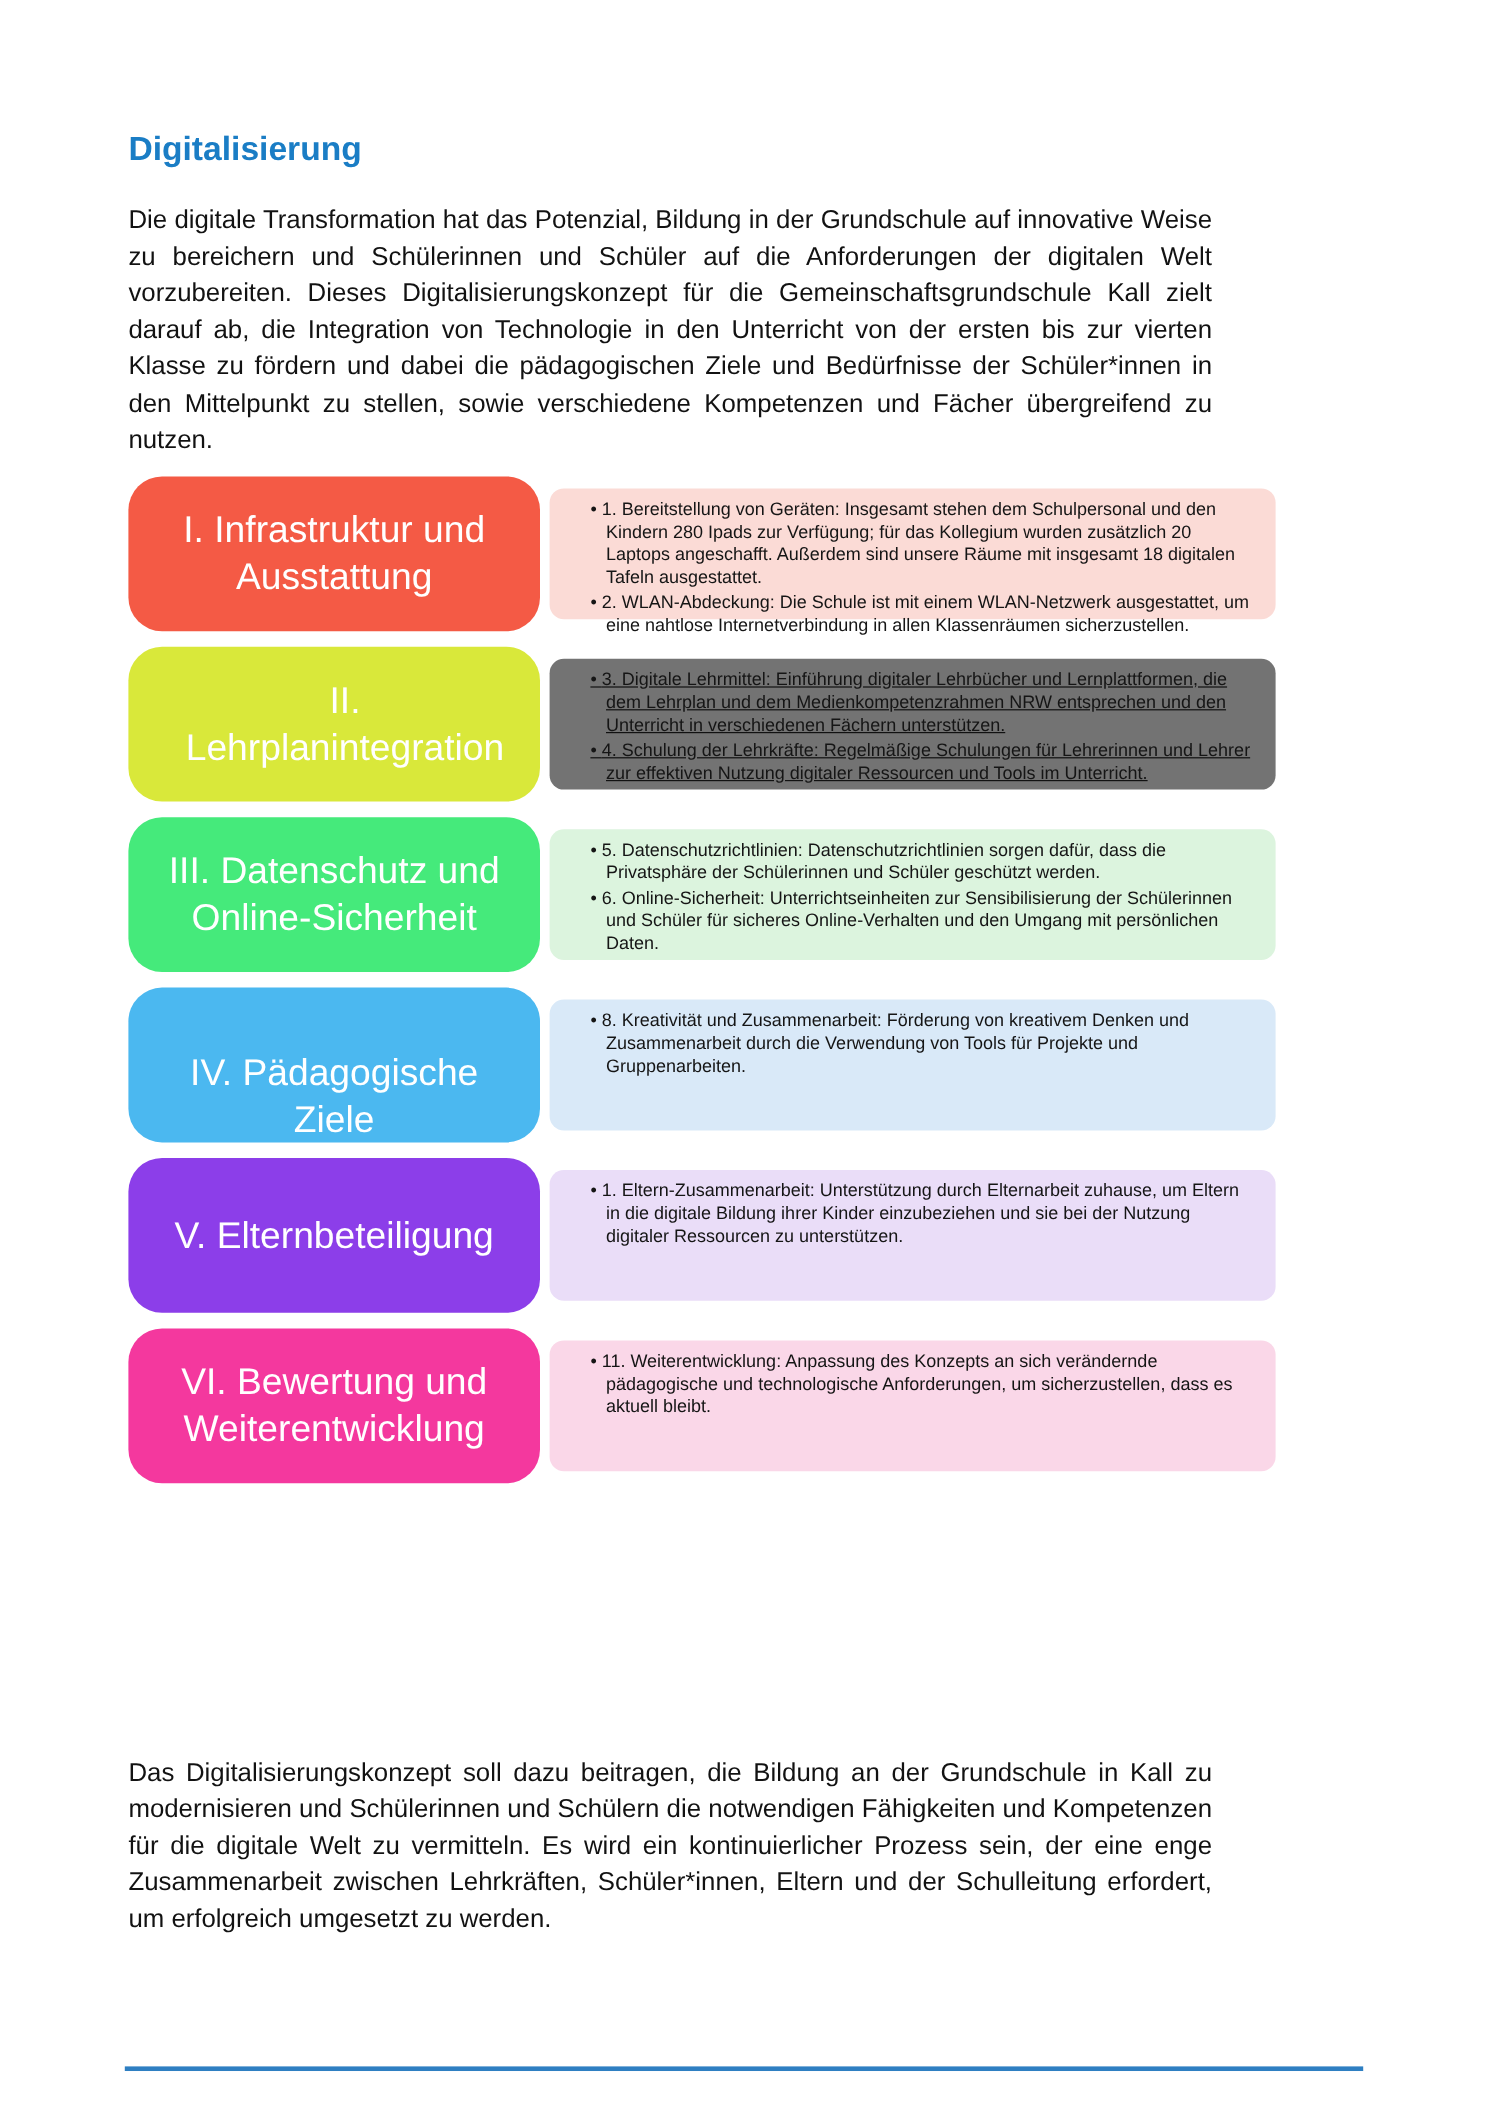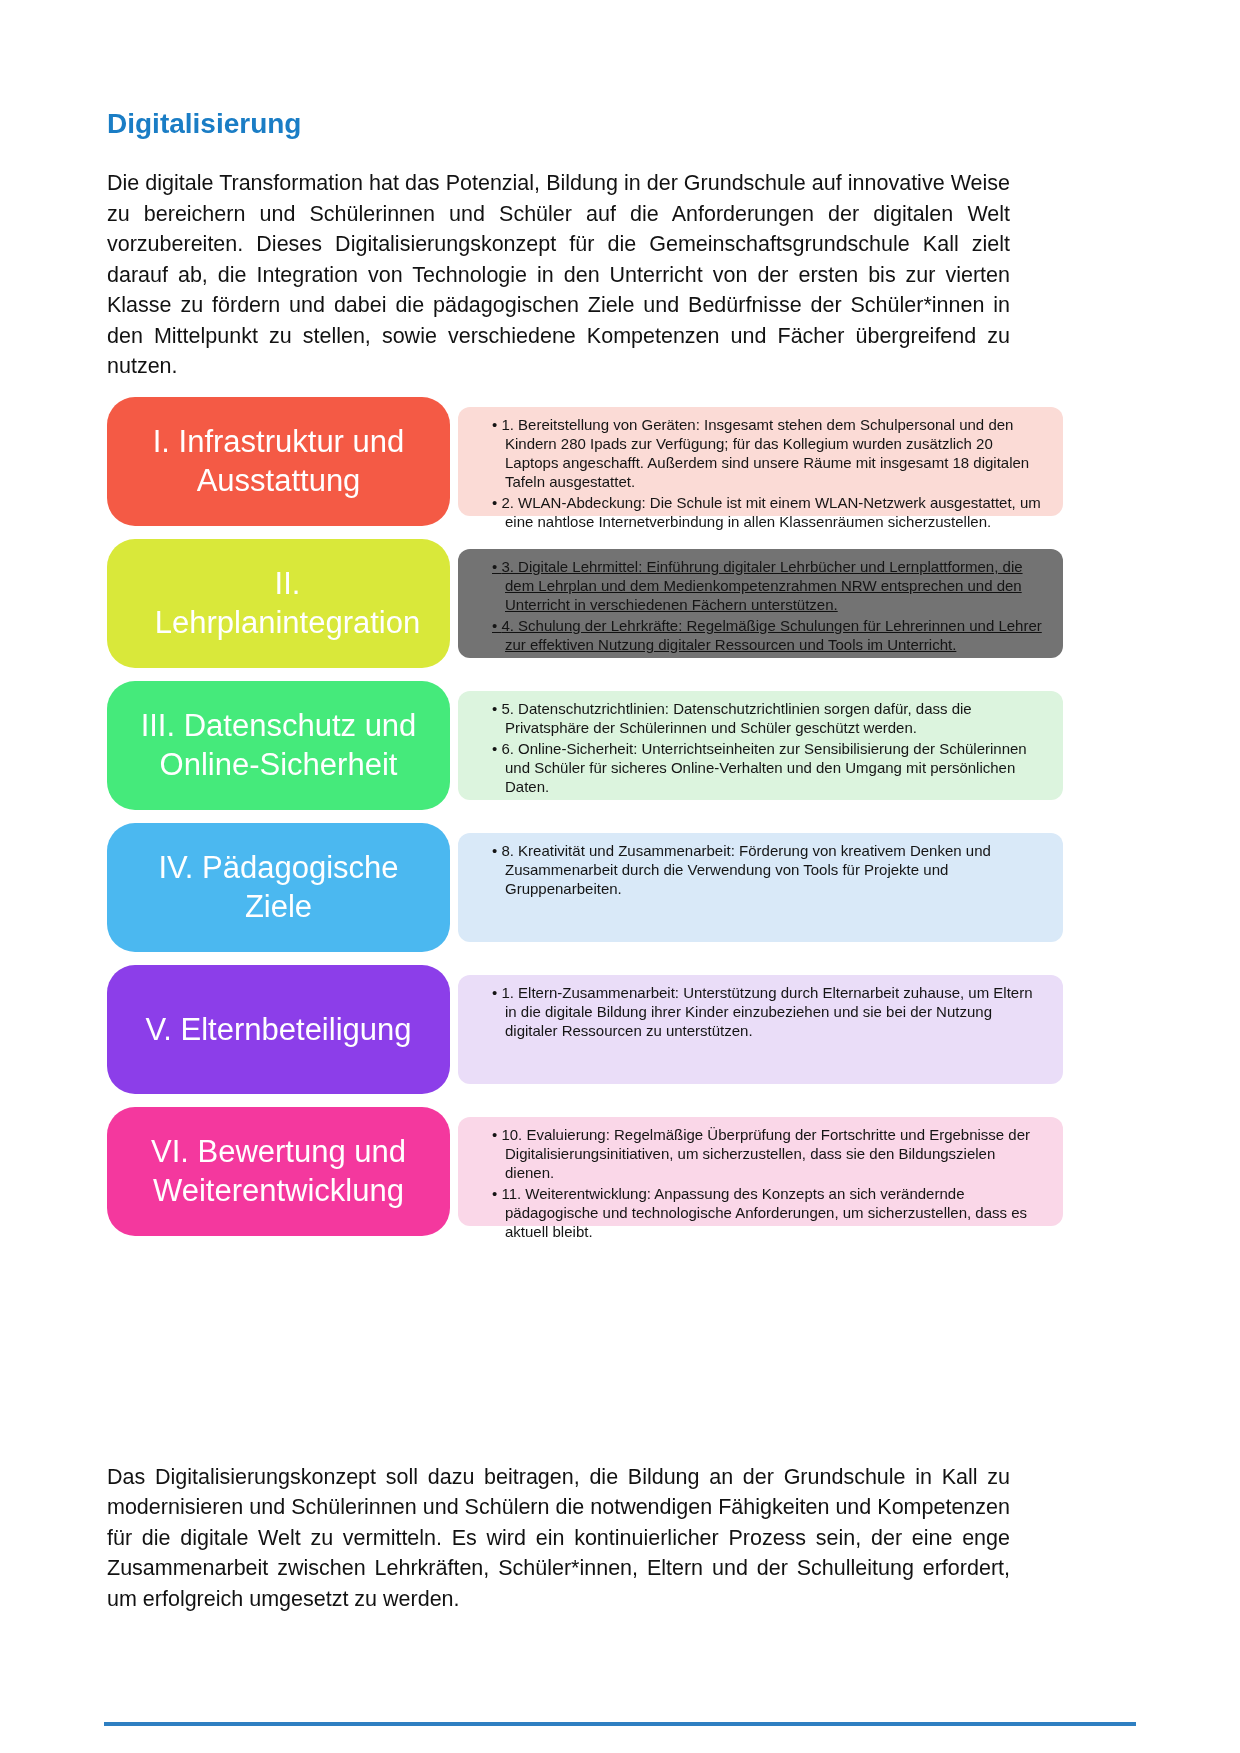--- a/index.html
+++ b/index.html
@@ -140,21 +140,21 @@
       </div>
       <div class="content-box" style="background: rgb(220, 244, 222);">
         <ul>
           <li>5. Datenschutzrichtlinien: Datenschutzrichtlinien sorgen dafür, dass die Privatsphäre der Schülerinnen und Schüler geschützt werden.</li>
           <li>6. Online-Sicherheit: Unterrichtseinheiten zur Sensibilisierung der Schülerinnen und Schüler für sicheres Online-Verhalten und den Umgang mit persönlichen Daten.</li>
         </ul>
       </div>
     </div>
 
     <div class="row">
-      <div class="label-box" style="background: rgb(75, 184, 240);">
+      <div class="label-box" style="background: rgb(75, 184, 240); align-items: flex-end;">
         <span>IV. Pädagogische Ziele</span>
       </div>
       <div class="content-box" style="background: rgb(217, 233, 248);">
         <ul>
           <li>8. Kreativität und Zusammenarbeit: Förderung von kreativem Denken und Zusammenarbeit durch die Verwendung von Tools für Projekte und Gruppenarbeiten.</li>
         </ul>
       </div>
     </div>
 
     <div class="row">
@@ -167,21 +167,20 @@
         </ul>
       </div>
     </div>
 
     <div class="row">
       <div class="label-box" style="background: rgb(244, 56, 158);">
         <span>VI. Bewertung und Weiterentwicklung</span>
       </div>
       <div class="content-box" style="background: rgb(250, 215, 232);">
         <ul>
-          <li>10. Evaluierung: Regelmäßige Überprüfung der Fortschritte und Ergebnisse der Digitalisierungsinitiativen, um sicherzustellen, dass sie den Bildungszielen dienen.</li>
           <li>11. Weiterentwicklung: Anpassung des Konzepts an sich verändernde pädagogische und technologische Anforderungen, um sicherzustellen, dass es aktuell bleibt.</li>
         </ul>
       </div>
     </div>
 
   </div>
 
   <p class="paragraph closing">Das Digitalisierungskonzept soll dazu beitragen, die Bildung an der Grundschule in Kall zu modernisieren und Schülerinnen und Schülern die notwendigen Fähigkeiten und Kompetenzen für die digitale Welt zu vermitteln. Es wird ein kontinuierlicher Prozess sein, der eine enge Zusammenarbeit zwischen Lehrkräften, Schüler*innen, Eltern und der Schulleitung erfordert, um erfolgreich umgesetzt zu werden.</p>
 
   <div class="footer-line" style="background: rgb(46, 127, 194);"></div>

